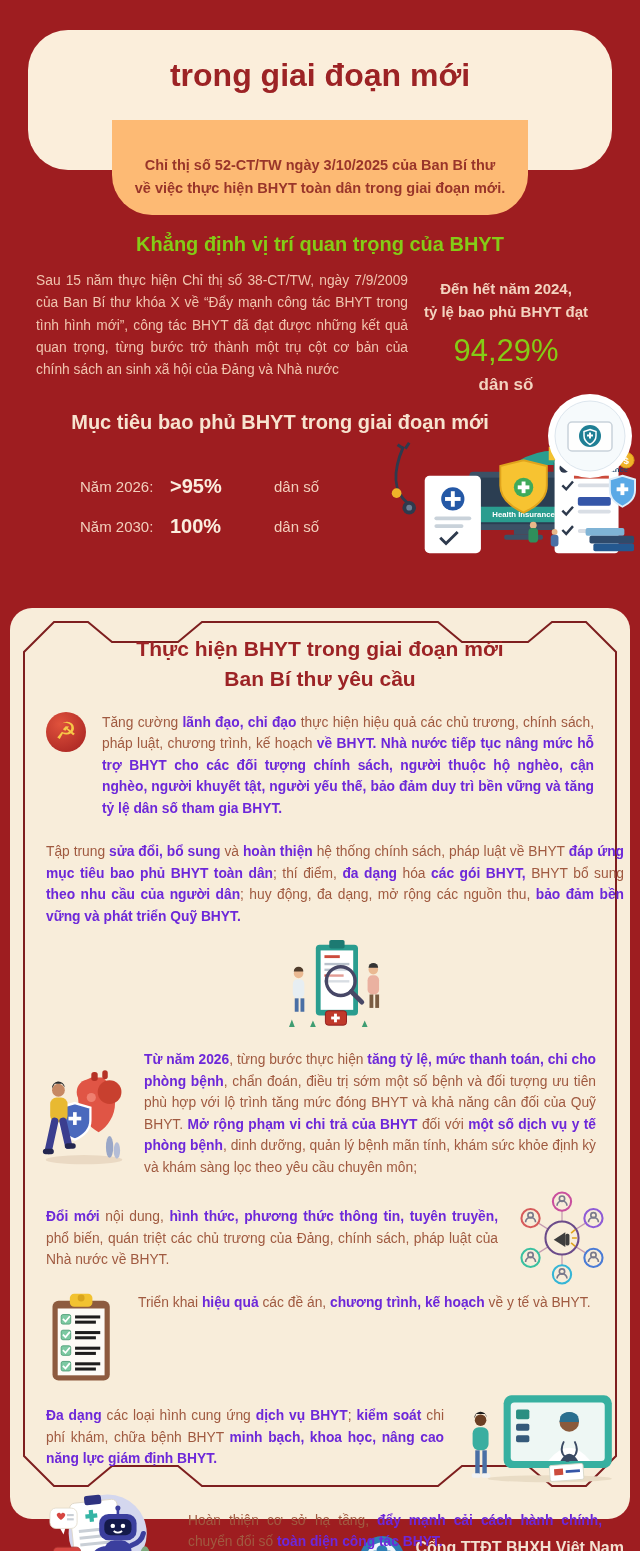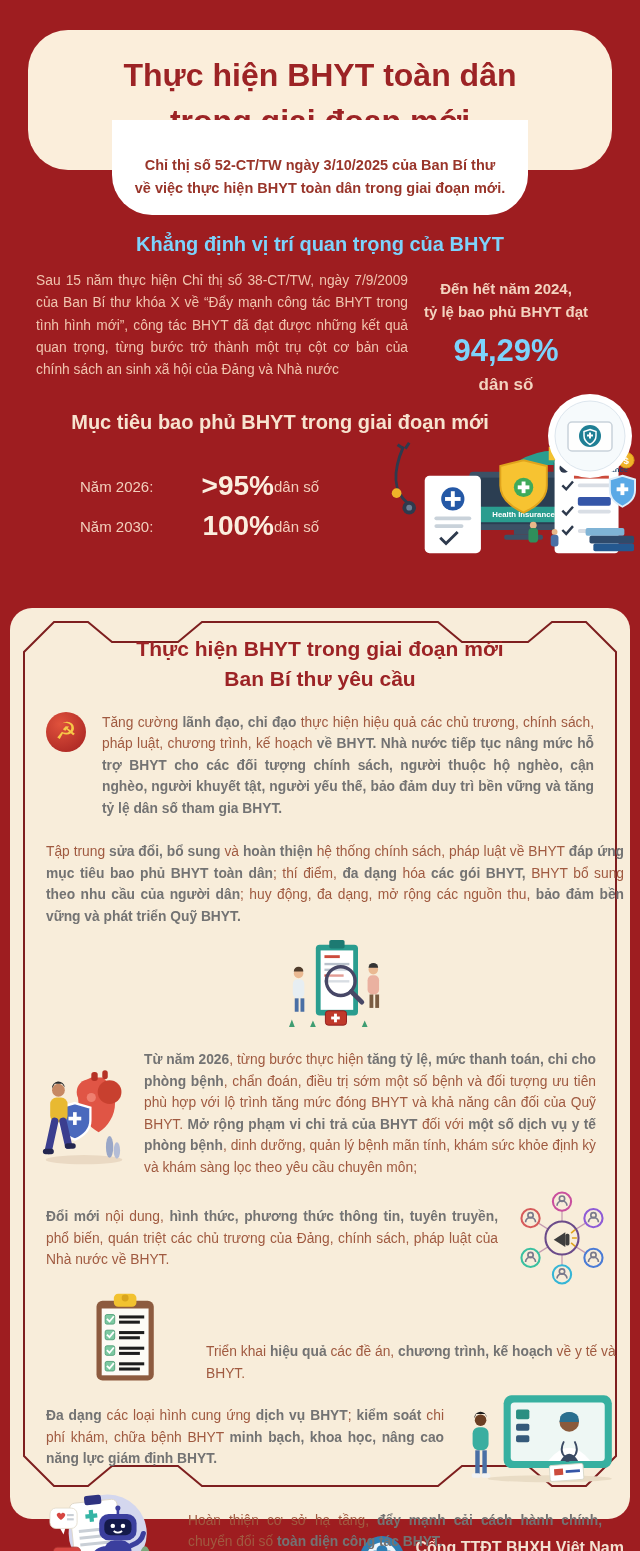--- a/index.html
+++ b/index.html
@@ -2,77 +2,76 @@
 <html><head>
 <meta charset="utf-8">
 <style>
   html,body{margin:0;padding:0;}
   body{font-family:"Liberation Sans",sans-serif;background:#7a1518;}
   .page{position:relative;width:640px;height:1551px;background:#9e1d20;overflow:hidden;margin:0 auto;}
 
   
   .hero{position:relative;height:215px;}
   .hero-main{position:absolute;left:28px;top:30px;width:584px;height:140px;background:#fbeedb;border-radius:40px;display:flex;flex-direction:column;justify-content:flex-start;padding-top:22px;box-sizing:border-box;}
-  .hero-sub{position:absolute;left:112px;top:120px;width:416px;height:95px;background:#ffffff;border-radius:0 0 40px 40px;display:flex;flex-direction:column;justify-content:flex-end;padding-bottom:16px;box-sizing:border-box;}
+  .hero-sub{position:absolute;left:112px;top:120px;width:416px;height:95px;background:#fdba74;border-radius:0 0 40px 40px;display:flex;flex-direction:column;justify-content:flex-end;padding-bottom:16px;box-sizing:border-box;}
   .hero-title{font-size:32px;font-weight:800;color:#9c2325;text-align:center;line-height:1.45;}
   .hero-subtitle{font-size:14.5px;font-weight:600;color:#99352a;text-align:center;line-height:1.55;}
 
   
-  .sec-heading{margin-top:18px;text-align:center;font-size:20px;font-weight:800;color:#7dd3fc;}
+  .sec-heading{margin-top:18px;text-align:center;font-size:20px;font-weight:800;color:#84cc16;}
   .affirm-row{display:flex;padding:0 36px;margin-top:14px;}
   .affirm-para{width:372px;font-size:13.8px;line-height:1.62;color:#f0c4ae;text-align:justify;}
   .affirm-stat{flex:1;text-align:center;color:#f3d3bf;padding-top:8px;}
   .stat-line{font-size:15px;font-weight:700;line-height:1.5;}
-  .stat-value{font-size:31px;font-weight:700;color:#7dd3fc;margin-top:10px;}
+  .stat-value{font-size:31px;font-weight:400;color:#84cc16;margin-top:10px;}
   .stat-unit{font-size:17px;font-weight:600;margin-top:6px;color:#f3d3bf;}
 
   
   .goals-heading{margin-top:16px;width:560px;text-align:center;font-size:20px;font-weight:800;color:#f7e3cf;}
   .goals{position:relative;height:158px;margin-top:6px;}
   .goal-rows{padding-left:80px;padding-top:26px;}
   .goal-row{display:flex;align-items:center;height:40px;}
   .goal-label{width:90px;font-size:15px;color:#f2cfbc;}
-  .goal-value{width:104px;text-align:right;font-size:28px;font-weight:800;color:#fbeede;}
+  .goal-value{width:104px;text-align:left;font-size:20px;font-weight:800;color:#fbeede;}
   .goal-unit{font-size:15px;color:#f2cfbc;}
   .goals-illu{position:absolute;right:4px;top:-6px;}
   .badge{position:absolute;right:6px;top:392px;z-index:5;}
 
   
   .card{width:620px;height:911px;margin:10px auto 0;background:#f8edda;border-radius:22px;position:relative;box-sizing:border-box;}
   .card-border{position:absolute;left:0;top:0;pointer-events:none;}
   .card-title{position:relative;margin:0;padding-top:26px;text-align:center;font-size:21px;font-weight:800;color:#9c2325;line-height:1.42;}
   .item{display:flex;position:relative;}
   .i1{margin-top:18px;padding:0 36px;gap:16px;align-items:flex-start;}
   .i2{margin-top:22px;padding-left:36px;padding-right:6px;gap:10px;align-items:center;flex-direction:column;}
   .i3{margin-top:20px;padding-left:28px;padding-right:34px;gap:14px;align-items:center;}
   .i4{margin-top:12px;padding-left:36px;padding-right:6px;gap:8px;align-items:center;}
-  .i5{margin-top:6px;padding-left:76px;padding-right:10px;gap:40px;align-items:flex-end;}
+  .i5{margin-top:6px;padding-left:32px;padding-right:10px;gap:16px;align-items:flex-start;}
   .i6{margin-top:6px;padding-left:36px;padding-right:2px;gap:8px;align-items:center;}
   .i7{margin-top:2px;padding-left:28px;padding-right:28px;gap:14px;align-items:center;}
   .rich{flex:1;font-size:13.8px;line-height:1.56;color:#a05a40;text-align:justify;}
-  .rich b{color:#737373;}
+  .rich b{color:#6d28d9;}
   .i5 .rich{text-align:left;}
   .party-icon{width:40px;height:40px;border-radius:50%;background:radial-gradient(circle at 35% 30%, #e0523c, #a32020);display:flex;align-items:center;justify-content:center;flex:0 0 auto;}
   .party-icon span{font-family:"DejaVu Sans",sans-serif;font-size:24px;color:#f7c948;line-height:1;transform:translateY(-1px);}
   .illu{flex:0 0 auto;}
 
   
   .footer{display:flex;justify-content:flex-end;align-items:center;gap:10px;padding-right:16px;margin-top:16px;}
   .footer-org{font-size:16px;font-weight:700;color:#f3e2d2;line-height:1.45;}
   .footer-site{font-size:15px;font-weight:600;color:#eccdb4;line-height:1.45;}
 </style>
 </head>
 <body>
 
 <div class="page">
 
   <div class="hero">
     <div class="hero-main">
       <div class="hero-title">
-        <div>Thực hiện BHYT toàn dân</div>
         <div>trong giai đoạn mới</div>
       </div>
     </div>
     <div class="hero-sub">
       <div class="hero-subtitle">
         <div>Chỉ thị số 52-CT/TW ngày 3/10/2025 của Ban Bí thư</div>
         <div>về việc thực hiện BHYT toàn dân trong giai đoạn mới.</div>
       </div>
     </div>
   </div>

